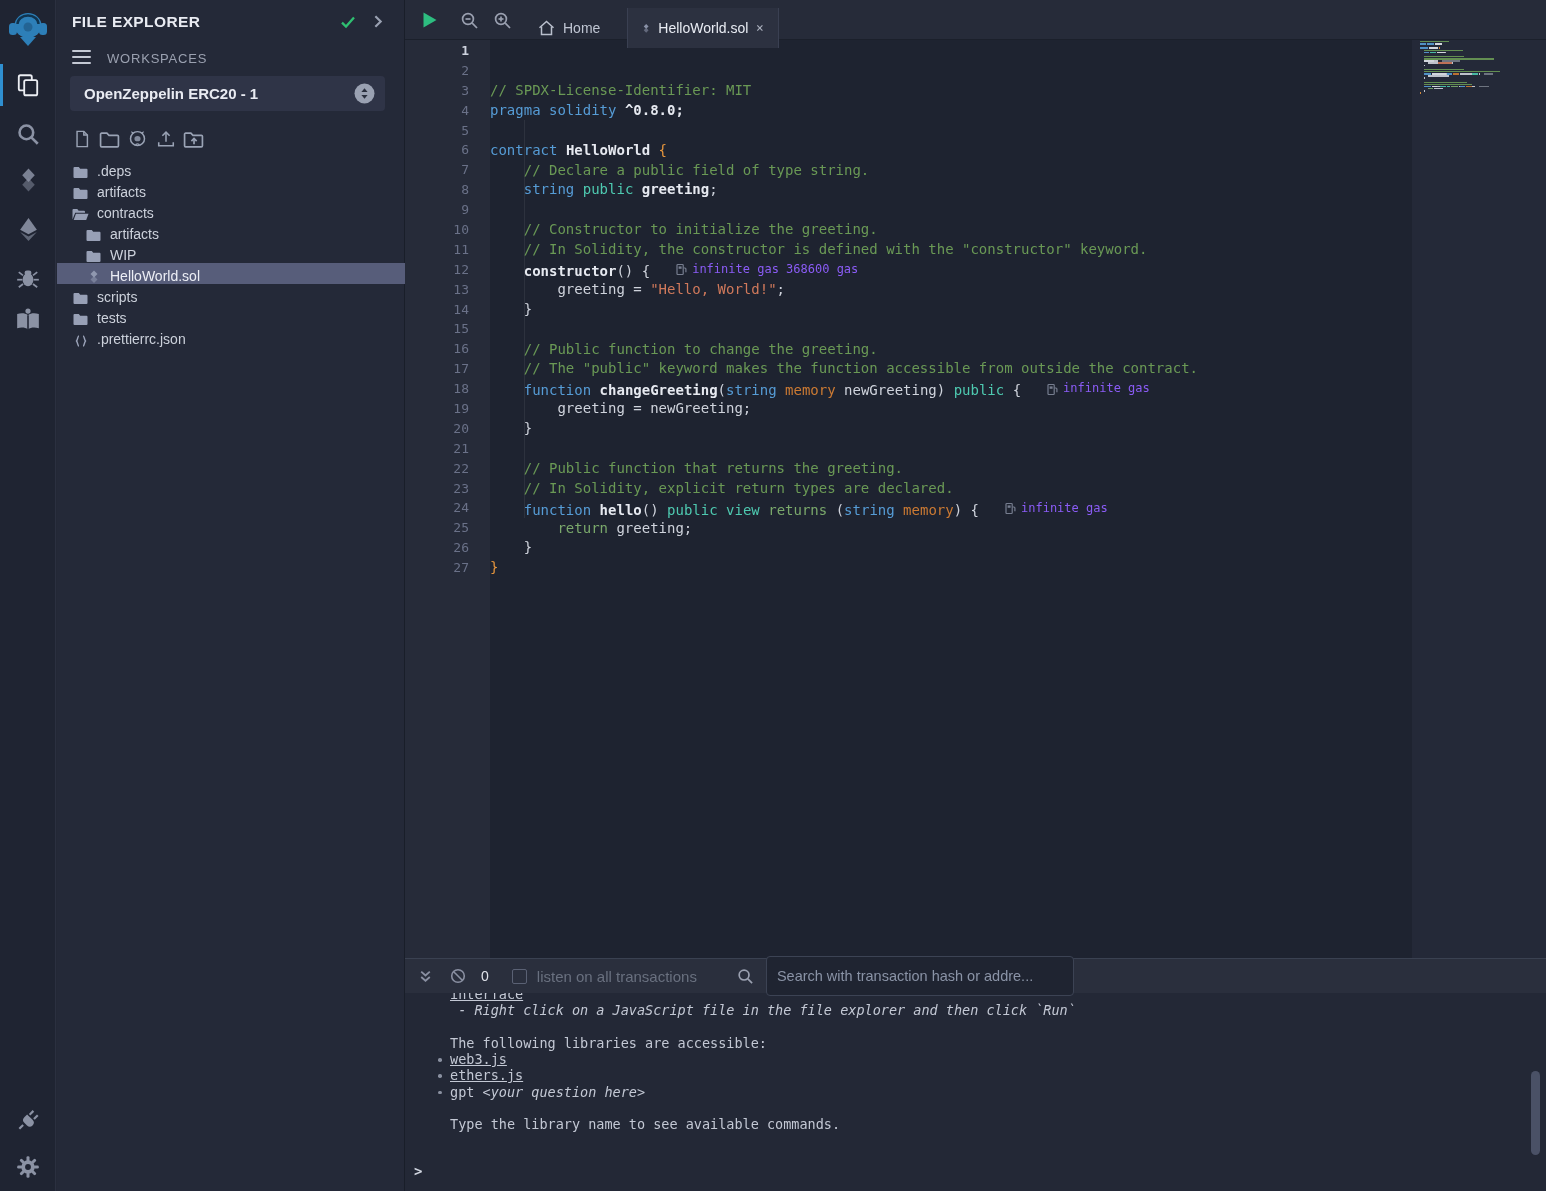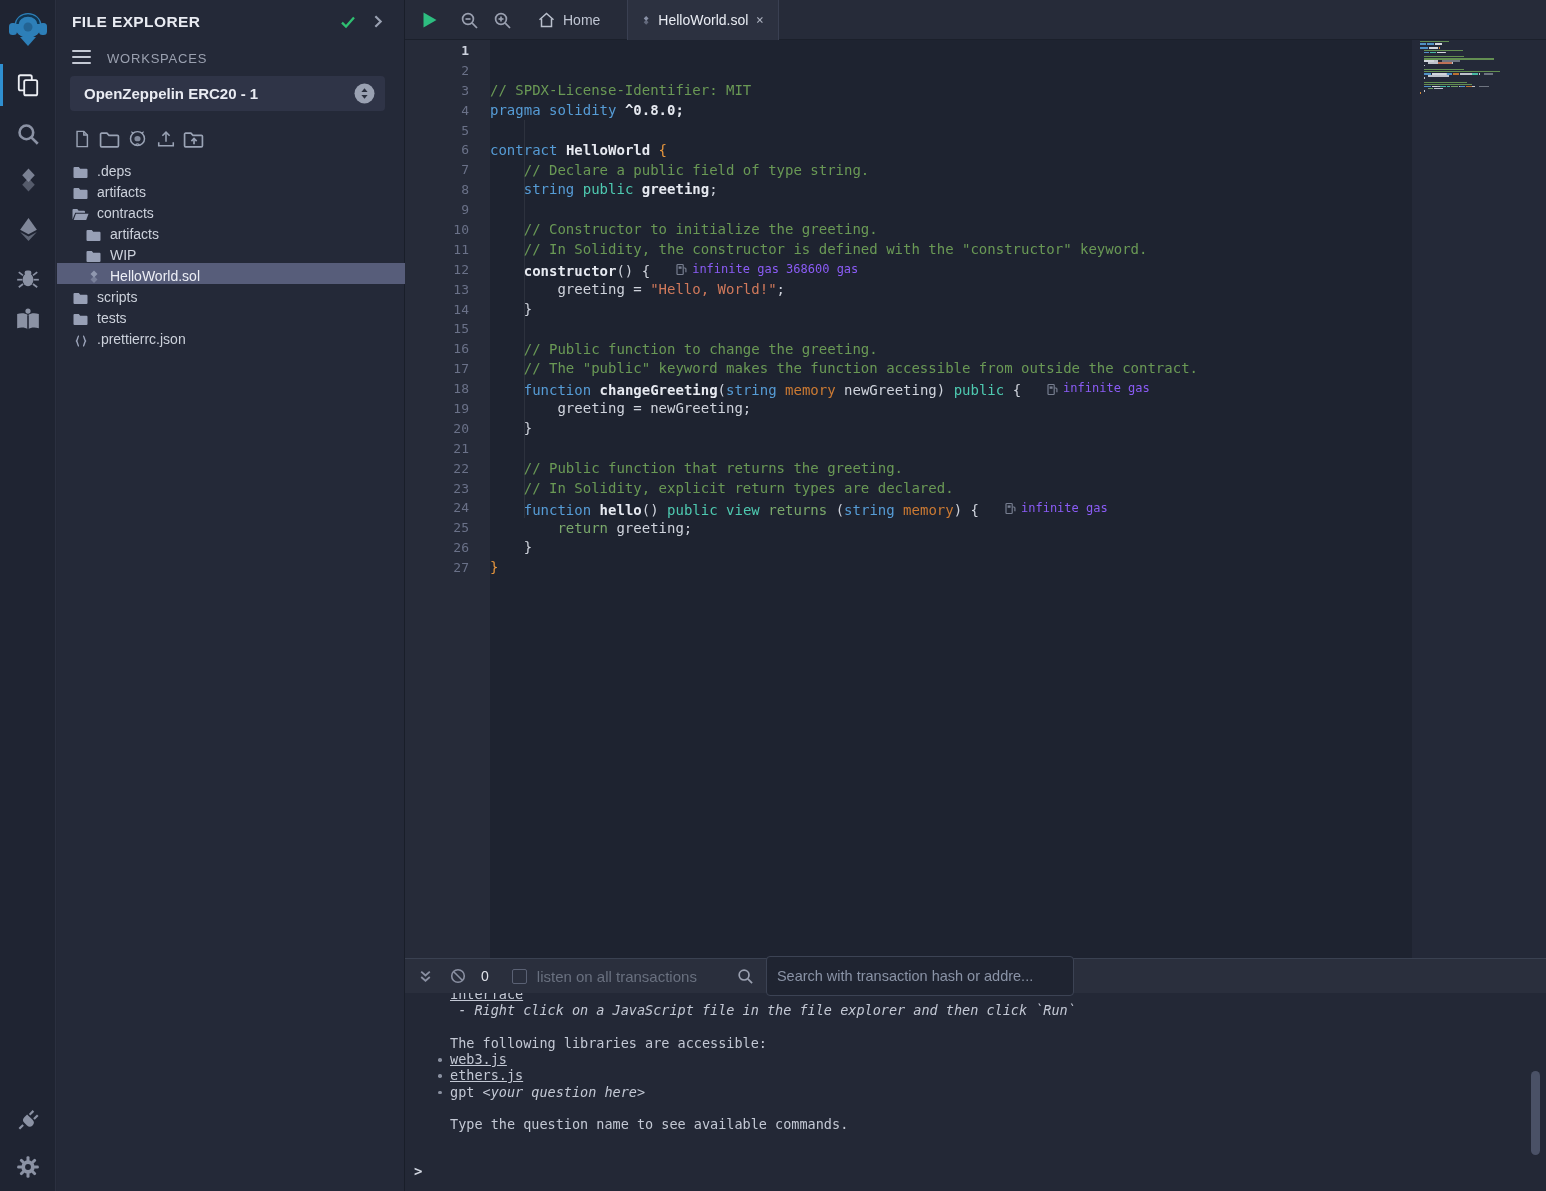--- a/index.html
+++ b/index.html
@@ -31,21 +31,21 @@
   .tree { position:absolute; left:0; top:158px; width:348px; }
   .tree-row { height:21px; display:flex; align-items:flex-end; font-size:14px; color:#ccd1db;
               cursor:pointer; white-space:nowrap; }
   .tree-row.selected { background:#575d7a; color:#eceef5; }
   .tree-ico { width:17px; display:inline-flex; justify-content:center; margin-right:8px; flex:0 0 17px; }
   
   .editor { position:absolute; left:405px; top:0; width:1141px; height:958px; background:#1e2330; }
   .tabbar { position:absolute; top:0; left:0; right:0; height:40px; background:#262b39;
             border-bottom:1px solid #1b202b; z-index:3; }
   .tb-btn { position:absolute; top:0; height:40px; display:flex; align-items:center; cursor:pointer; }
-  .tab { position:absolute; top:0; height:40px; display:flex; align-items:center; gap:8px;
+  .tab { position:absolute; top:8px; height:40px; display:flex; align-items:center; gap:8px;
          padding:0 14px; font-size:14px; color:#bfc5d2; cursor:pointer; }
   .tab.active { background:#2c3140; border-left:1px solid #3a4052; border-right:1px solid #3a4052;
                 color:#e9ecf3; }
   .gutter-bg { position:absolute; left:0; top:40px; width:85px; bottom:0; background:#262b39; }
   .code-wrap { position:absolute; left:0; top:40px; right:134px; bottom:0; overflow:hidden; padding-top:1px; }
   .code-line { display:flex; height:19.9px; line-height:19.9px;
                font-family:"DejaVu Sans Mono", monospace; font-size:14px; }
   .ln { flex:0 0 85px; text-align:right; padding-right:21px; color:#6a7188; font-size:13px; }
   .ln.active { color:#ced3df; font-weight:700; }
   .lc { white-space:pre; color:#cfd3dc;margin-top:40px; }
@@ -544,17 +544,17 @@
   </div>
   <div class="term-body">
       <div class="t-line t-clip">interface</div>
       <div class="t-line t-italic"> - Right click on a JavaScript file in the file explorer and then click `Run`</div>
       <div class="t-line">&nbsp;</div>
       <div class="t-line">The following libraries are accessible:</div>
       <div class="t-line t-bullet"><span class="t-link">web3.js</span></div>
       <div class="t-line t-bullet"><span class="t-link">ethers.js</span></div>
       <div class="t-line t-bullet"><span>gpt </span><span class="t-italic">&lt;your question here&gt;</span></div>
       <div class="t-line">&nbsp;</div>
-      <div class="t-line">Type the question name to see available commands.</div>
+      <div class="t-line">Type the library name to see available commands.</div>
     </div>
   <div class="term-prompt">&gt;</div>
   <div class="term-scroll"></div>
 </div>
 
 </body></html>

